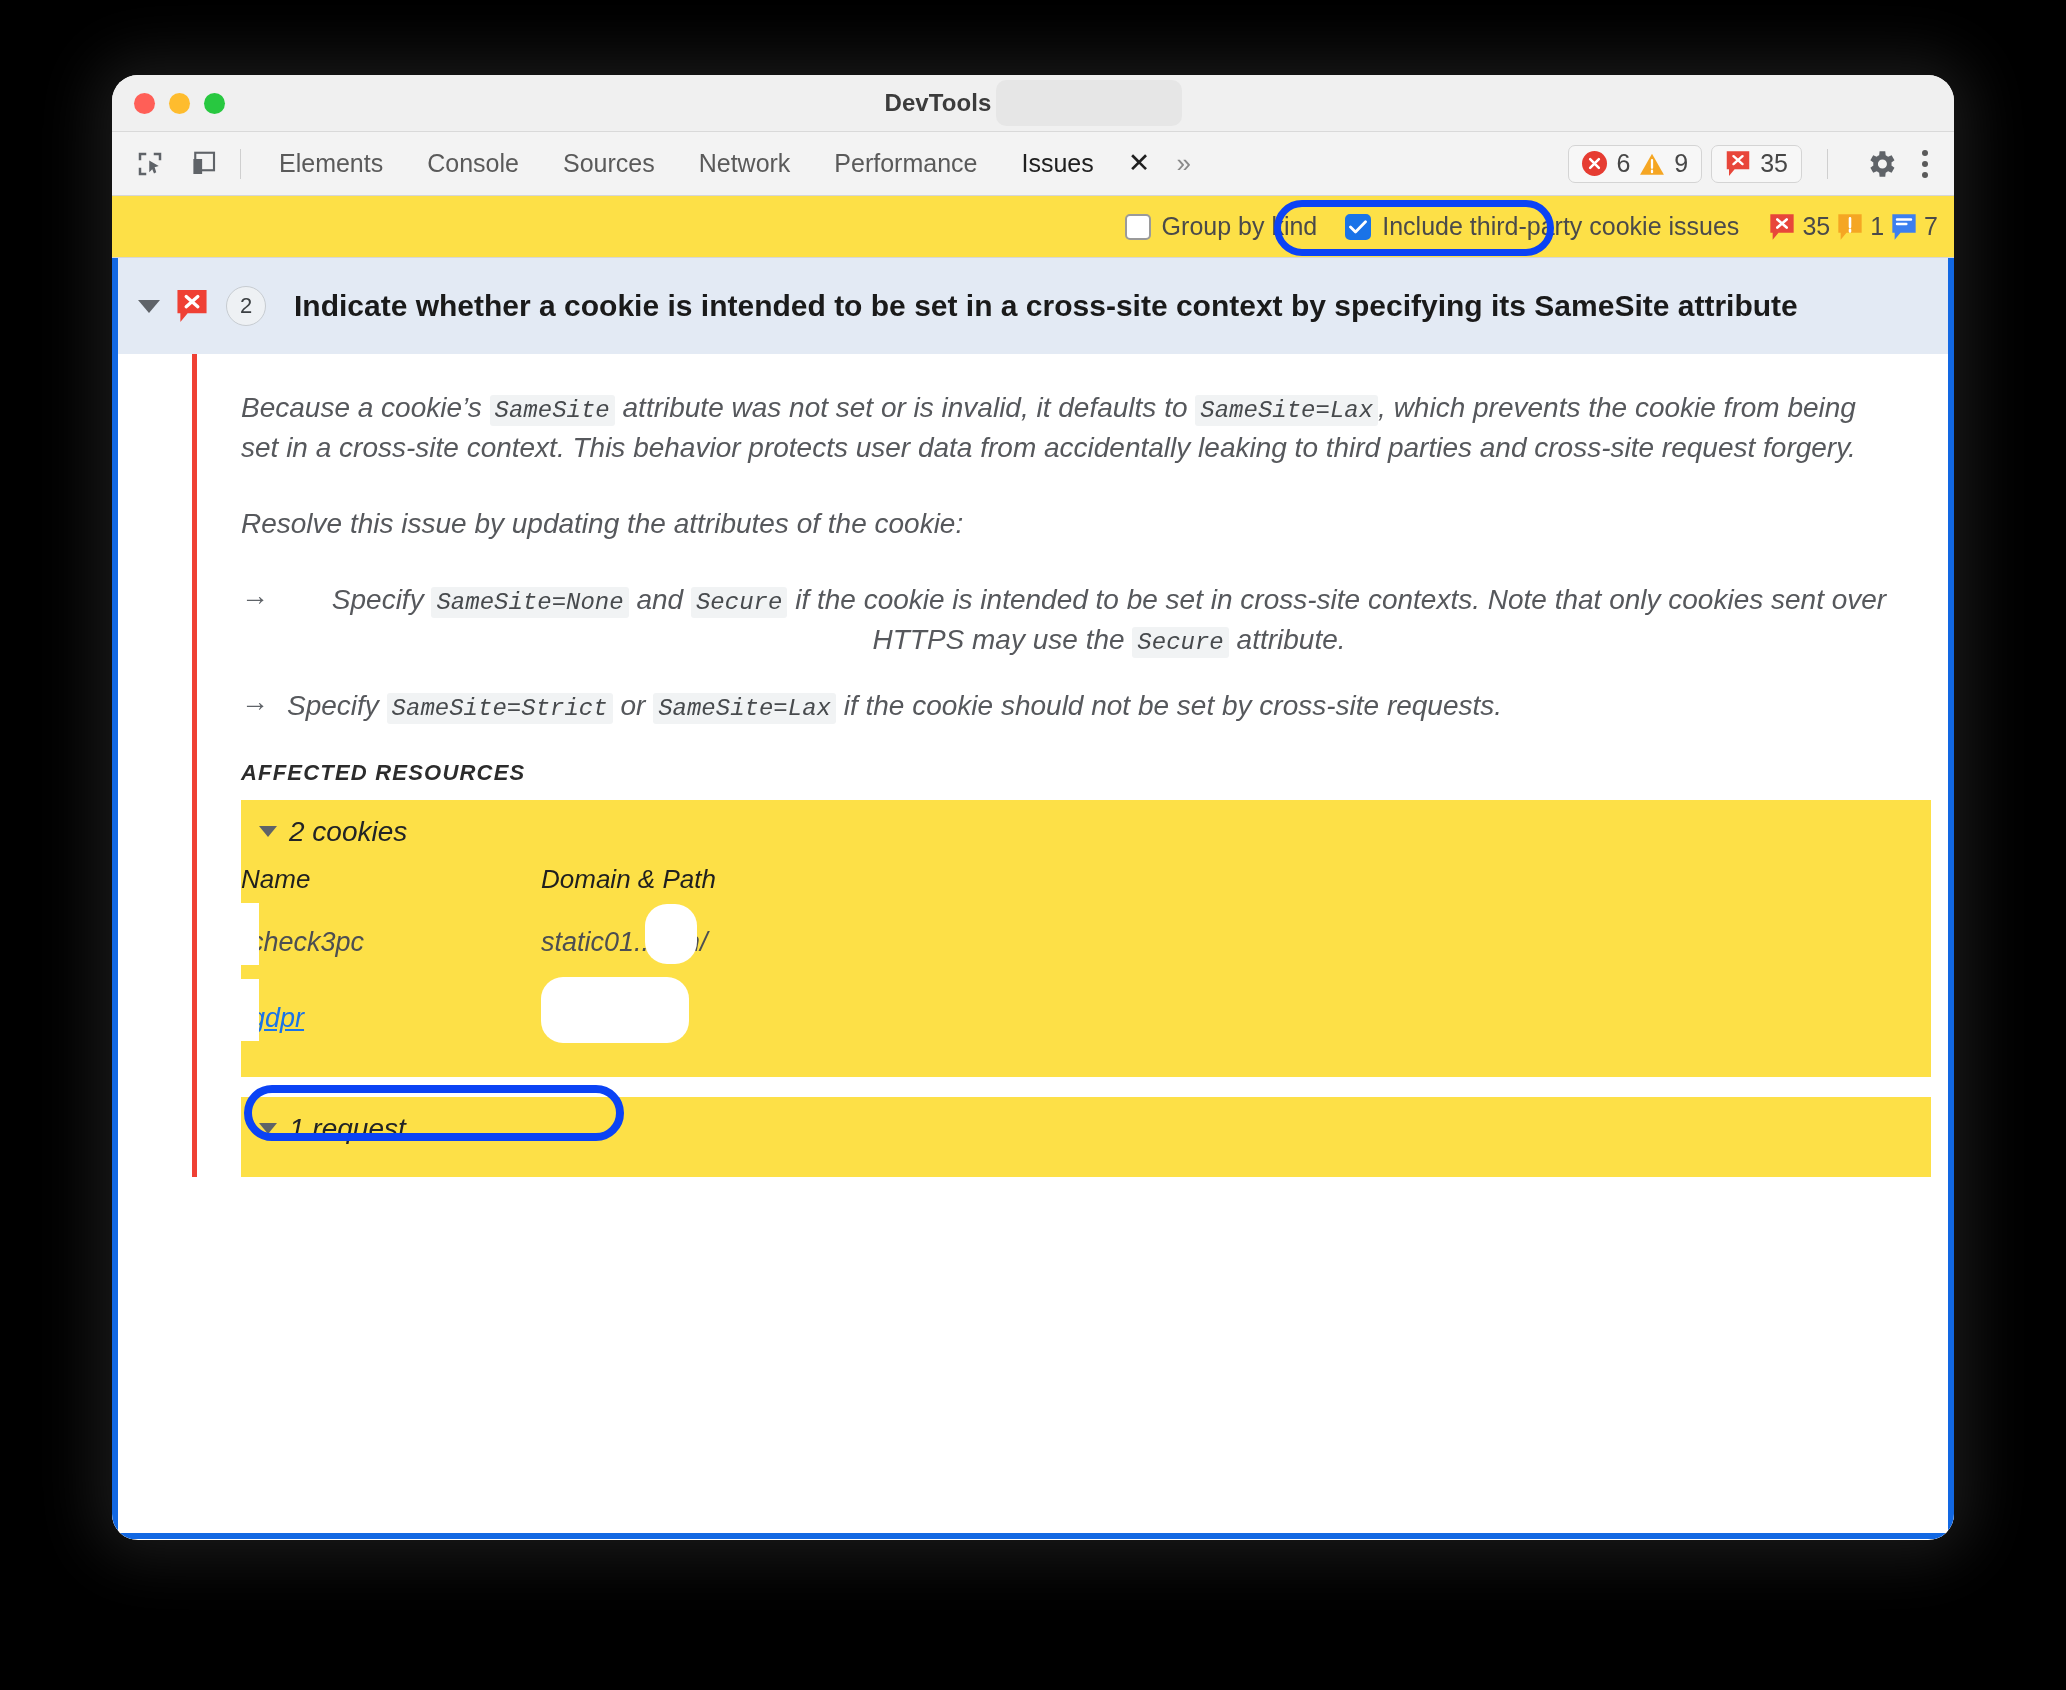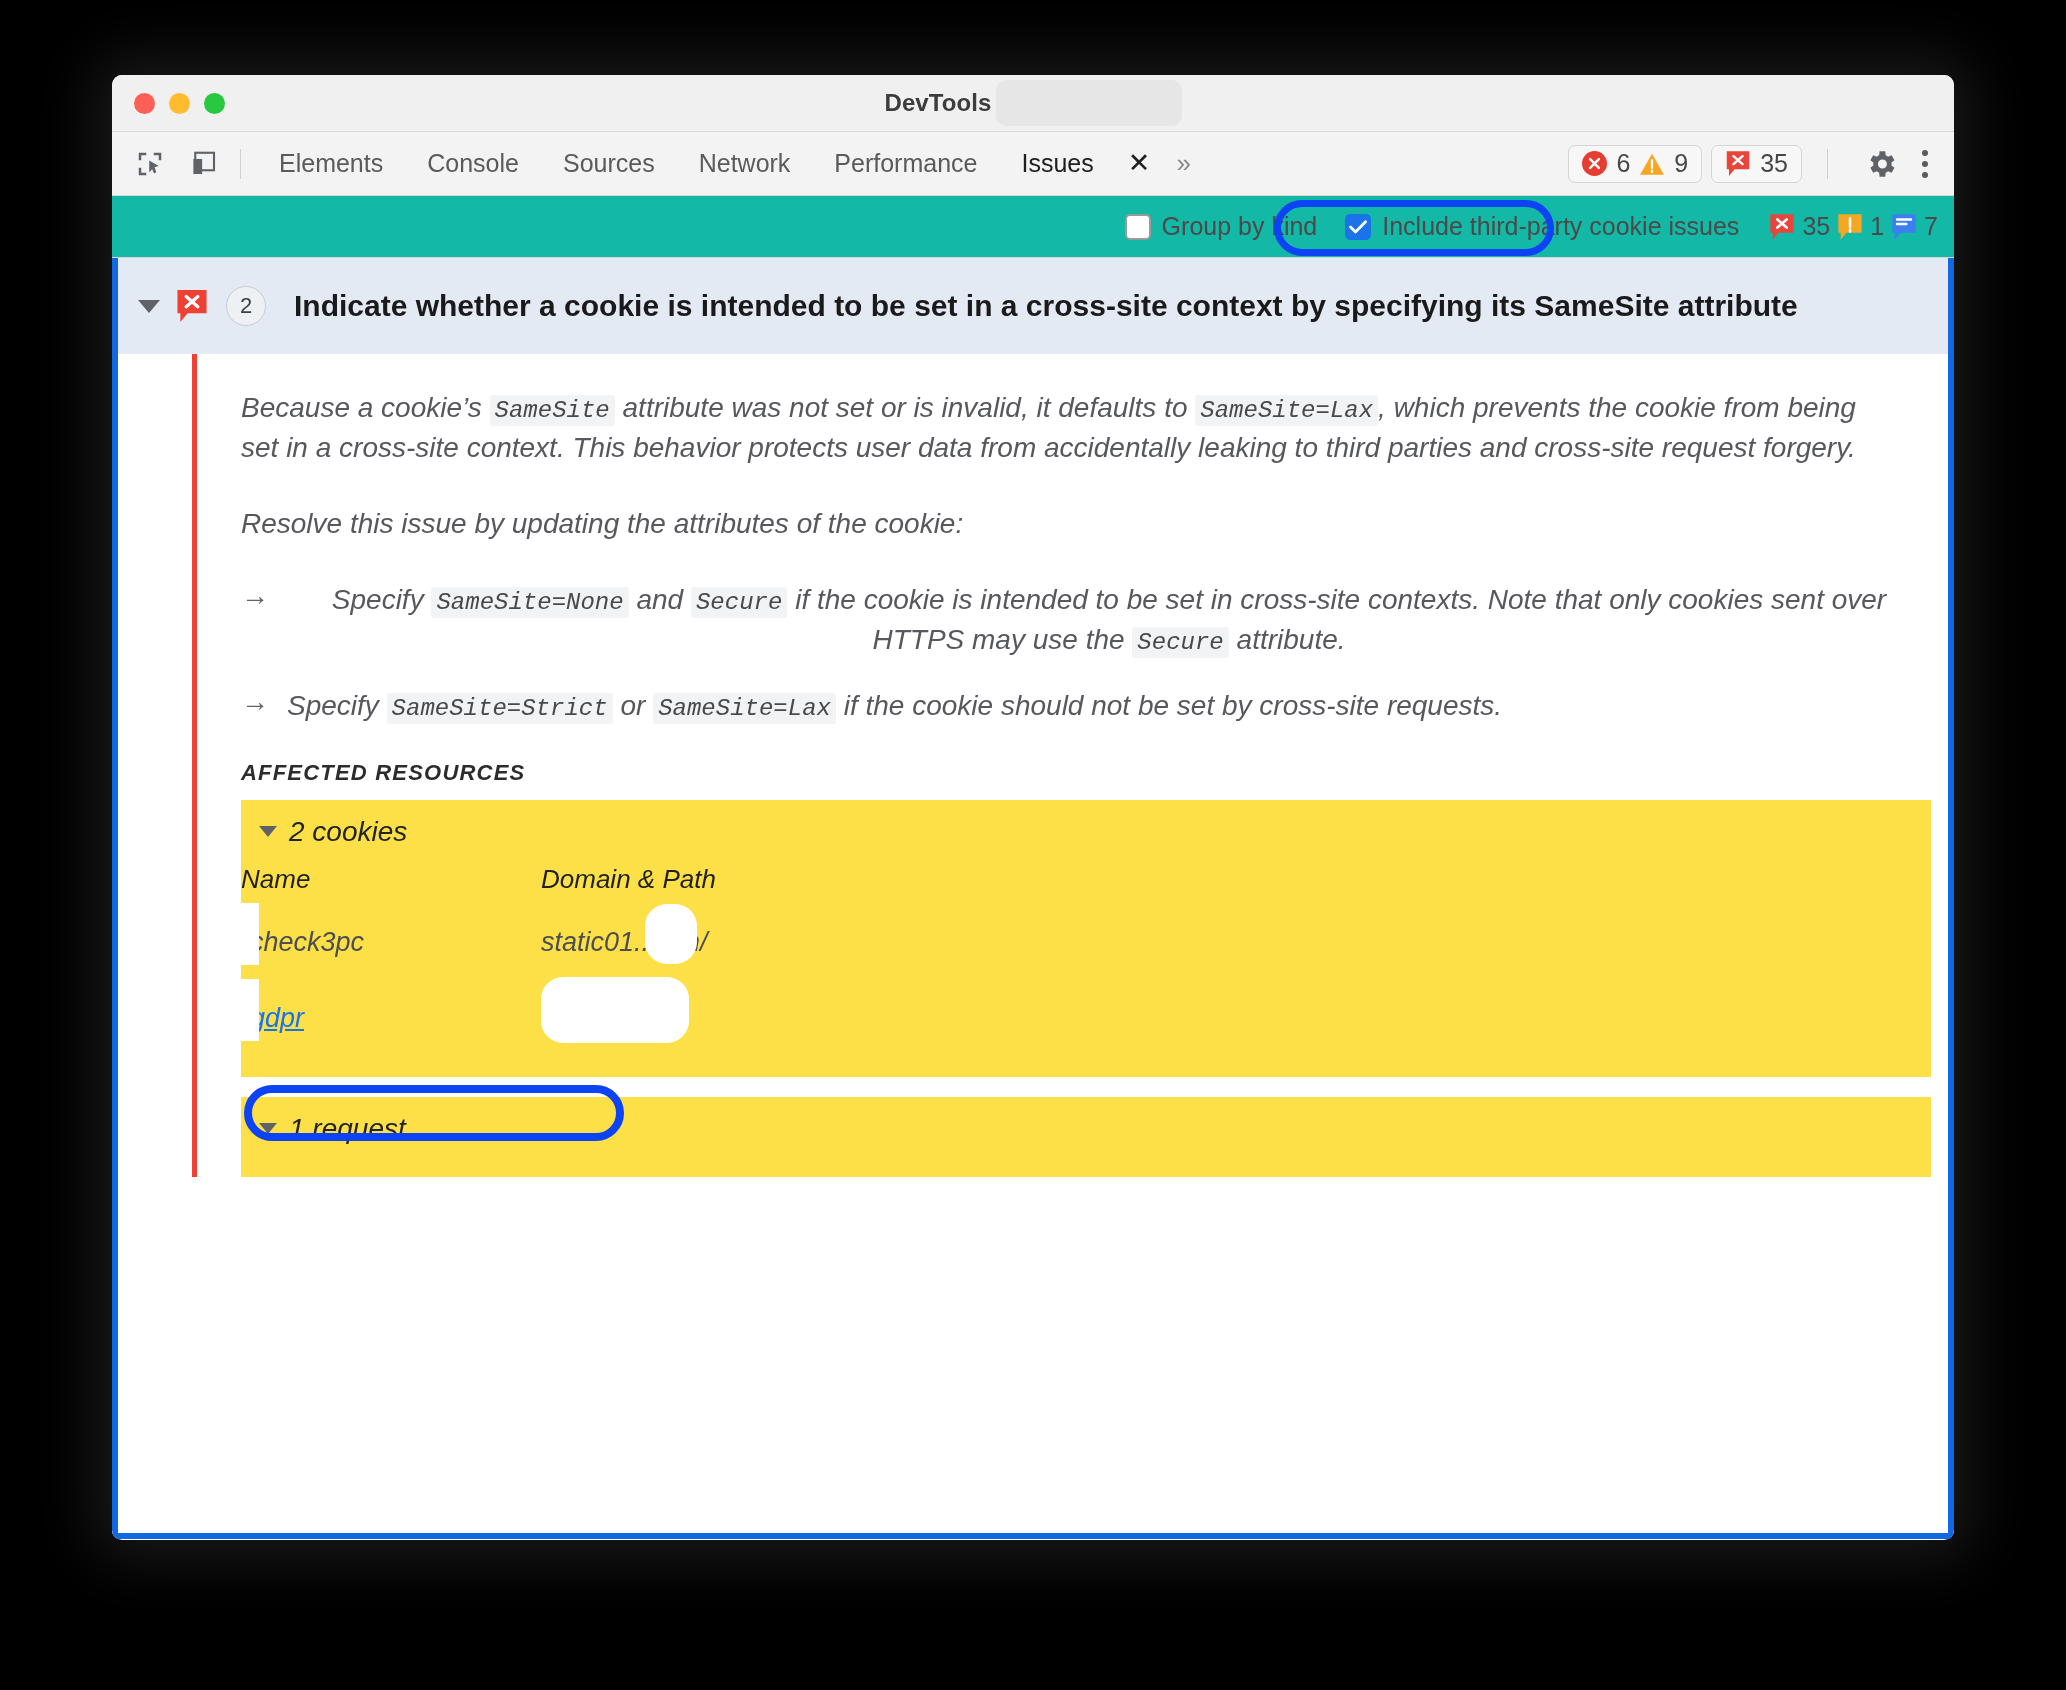--- a/index.html
+++ b/index.html
@@ -13,21 +13,21 @@
   }
 
   
   .window {
     position: absolute;
     left: 112px;
     top: 75px;
     width: 1842px;
     height: 1465px;
     background: #ffffff;
-    border-radius: 10px;
+    border-radius: 26px;
     box-shadow: 0 0 60px 18px rgba(255,255,255,0.10);
     overflow: hidden;
   }
 
   
   .titlebar {
     position: relative;
     height: 56px;
     background: #f0f0f0;
     border-bottom: 1px solid #d9d9d9;
@@ -129,21 +129,21 @@
   .err-circle svg { display: block; }
   .warn-tri { width: 26px; height: 24px; display:block; }
   .bubble-red { width: 26px; height: 27px; display:block; }
   .gear-wrap { margin-left: 8px; padding: 0 12px; display:flex; align-items:center; }
   .kebab { padding: 0 12px; display: flex; flex-direction: column; gap: 5px; align-items: center; }
   .kebab i { width: 6px; height: 6px; border-radius: 50%; background: #5a5a5a; display:block; }
 
   
   .filterbar {
     height: 62px;
-    background: #14b8a6;
+    background: #fde047;
     border-bottom: 1px solid #d6d6d6;
     display: flex;
     align-items: center;
     justify-content: flex-end;
     padding-right: 16px;
     box-sizing: border-box;
     position: relative;
   }
   .chk-row { display: flex; align-items: center; gap: 11px; }
   .chkbox {

